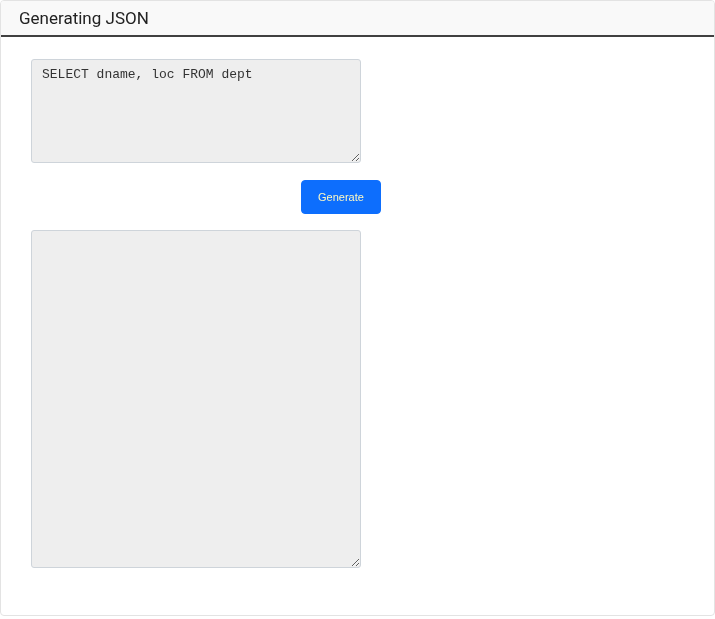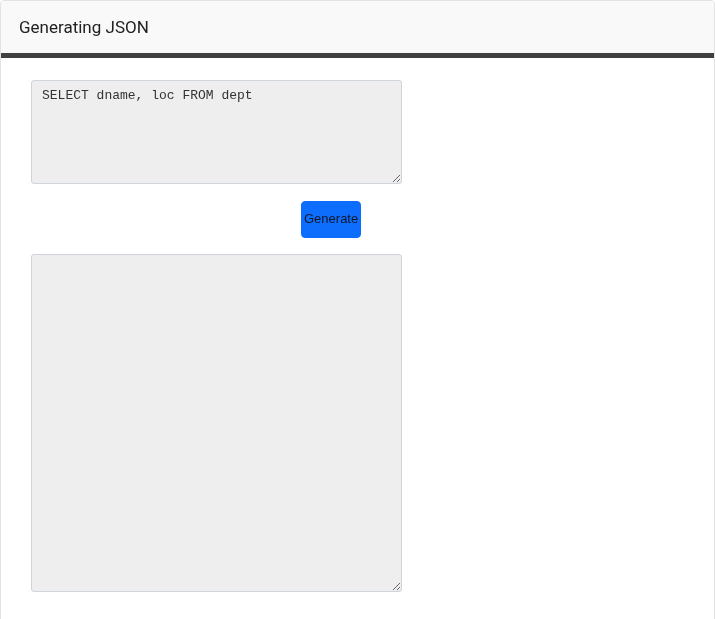--- a/index.html
+++ b/index.html
@@ -15,22 +15,22 @@
     }
     .card {
       width: 715px;
       border: 1px solid #e3e3e3;
       border-radius: 4px;
       background: #fff;
       overflow: hidden;
     }
     .card-header {
       background: #f9f9f9;
-      border-bottom: 5px solid #404040;
-      padding: 16px 18px;
+      border-bottom: 2px solid #404040;
+      padding: 7px 18px;
       font-size: 17px;
       font-weight: 400;
       color: #222;
     }
     .card-body {
       padding: 22px 30px 30px 30px;
     }
     .form-row {
       display: flex;
       align-items: flex-start;
@@ -42,21 +42,21 @@
       padding-right: 16px;
       padding-top: 6px;
       font-size: 14px;
       color: #222;
       flex-shrink: 0;
     }
     .form-control-wrap {
       flex: 0 0 auto;
     }
     textarea.form-control {
-      width: 371px;
+      width: 330px;
       background: #eeeeee;
       border: 1px solid #ced4da;
       border-radius: 3px;
       padding: 6px 10px;
       font-family: SFMono-Regular, Menlo, Monaco, Consolas, "Liberation Mono", "Courier New", monospace;
       font-size: 13px;
       color: #333;
       resize: both;
       line-height: 1.4;
     }
@@ -74,25 +74,25 @@
       display: flex;
       margin-bottom: 16px;
       margin-top: 2px;
     }
     .button-offset {
       width: 270px;
       flex-shrink: 0;
     }
     .btn-primary {
       background: #0d6efd;
-      color: #0f172a;
+      color: #fef9c3;
       border: 1px solid #0d6efd;
       border-radius: 4px;
-      padding: 9px 2px;
-      font-size: 13px;
+      padding: 9px 16px;
+      font-size: 11px;
       font-weight: 400;
       cursor: pointer;
       line-height: 1.3;
     }
   </style>
 </head>
 <body>
 
 <div class="card">
   <div class="card-header">

